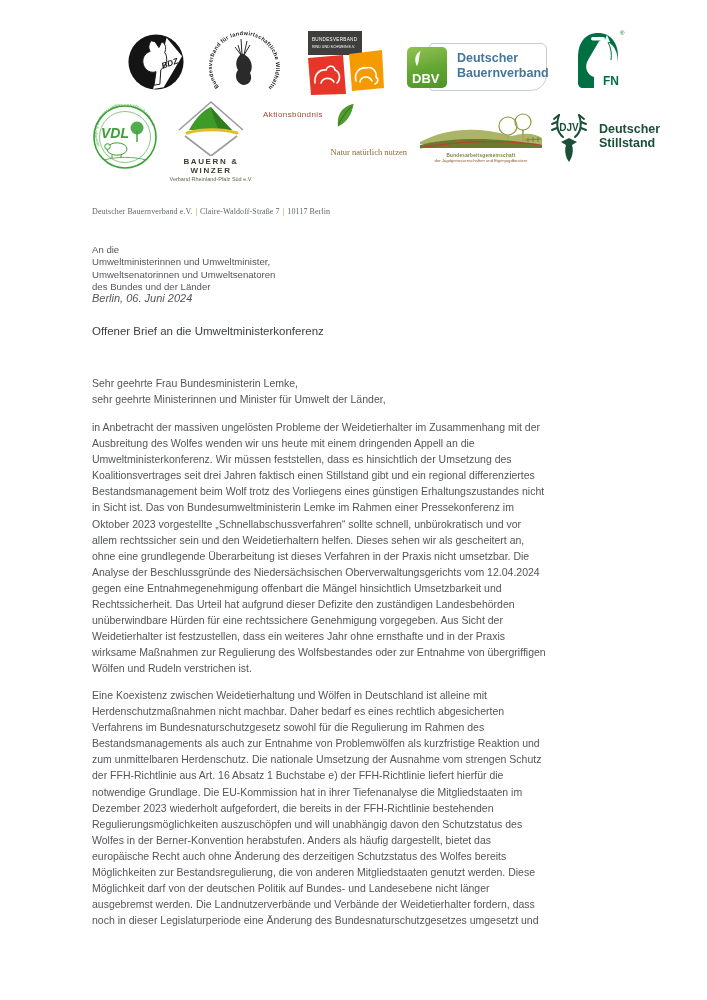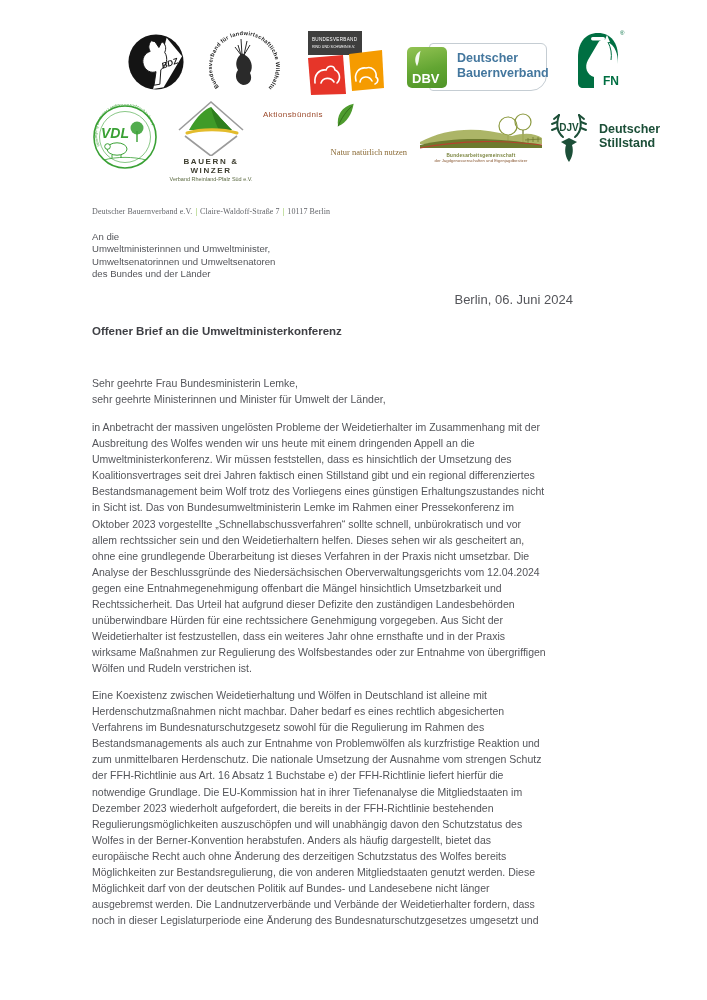--- a/index.html
+++ b/index.html
@@ -3,23 +3,23 @@
 <meta charset="utf-8">
 <style>
   html,body{margin:0;padding:0;background:#fff;}
   .page{position:relative;width:707px;height:1000px;background:#fff;overflow:hidden;
         font-family:"Liberation Sans",sans-serif;}
   .abs{position:absolute;}
 
   
   .sender-line{left:92px;top:207px;font-size:8px;color:#63656a;letter-spacing:.1px;font-family:Liberation Serif, serif;}
   .sender-sep{color:#76b82a;margin:0 3px;}
-  .recipient{left:92px;top:231px;font-size:9.6px;line-height:12.4px;color:#54555a;white-space:pre-line;}
-  .date-line{left:92px;top:292px;width:481px;text-align:right;font-size:13px;color:#54555a;}
-  .subject{left:92px;top:325px;font-size:11.5px;font-weight:bold;color:#3f4045;}
+  .recipient{left:92px;top:244px;font-size:9.6px;line-height:12.4px;color:#54555a;white-space:pre-line;}
+  .date-line{left:92px;top:292px;width:481px;text-align:left;font-size:11px;color:#54555a;font-style:italic;}
+  .subject{left:92px;top:325px;font-size:11.5px;font-weight:normal;color:#3f4045;}
   .bodytext{font-size:10.5px;line-height:16.1px;color:#54555a;white-space:pre-line;width:596px;}
   .salutation{left:92px;top:375px;}
   .para1{left:92px;top:419px;}
   .para2{left:92px;top:687px;}
 
   
   .logo{position:absolute;}
   .logo svg{display:block;}
 
   

